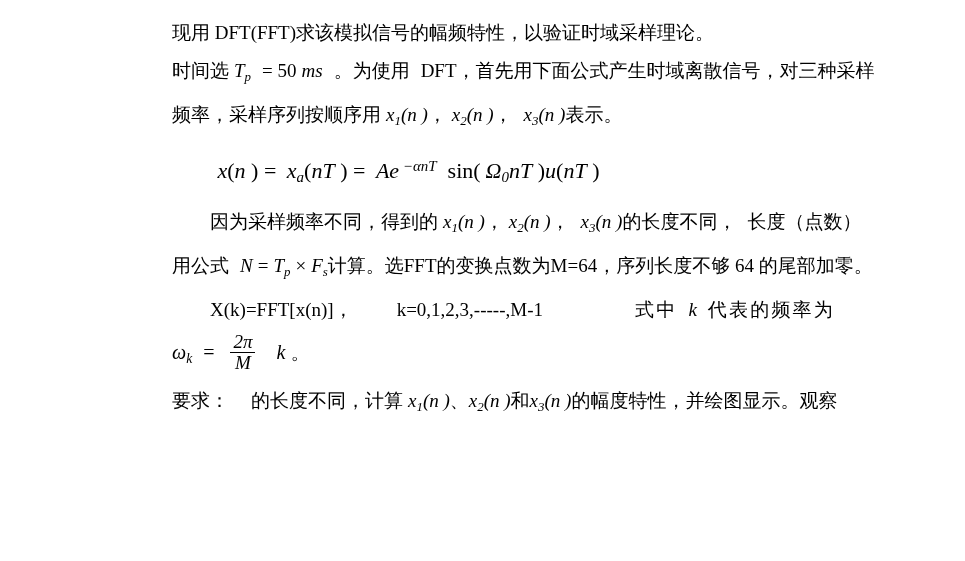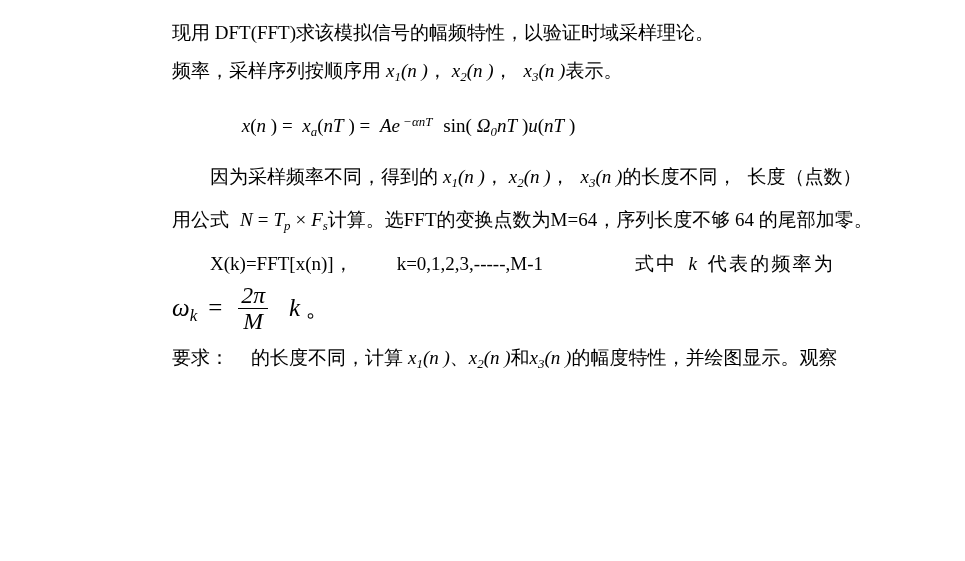--- a/index.html
+++ b/index.html
@@ -51,21 +51,21 @@
     font-size: 0.68em;
     vertical-align: 0.45em;
     font-style: italic;
   }
   .sp { display: inline-block; width: 5px; }
   .sp-lg { display: inline-block; width: 11px; }
 
   
   .formula-line {
     text-align: center;
-    font-size: 19px;
+    font-size: 22px;
     line-height: 52px;
     padding-right: 70px;
     white-space: nowrap;
   }
 
   
   .frac {
     display: inline-block;
     vertical-align: -0.55em;
     text-align: center;
@@ -78,38 +78,41 @@
     padding: 0 3px;
     font-style: italic;
   }
   .frac .den {
     display: block;
     border-top: 1px solid #000;
     padding: 0 3px;
     font-style: italic;
   }
   .omega-line {
-    font-size: 25px;
+    font-size: 20px;
     line-height: 46px;
     white-space: nowrap;
   }
   .wide {
     letter-spacing: 2.2px;
   }
 </style>
 </head>
 <body>
 
 <div class="page">
 
   <div class="line">
     <span>现用 DFT(FFT)求该模拟信号的幅频特性，以验证时域采样理论。</span>
   </div>
 
 
+  <div class="line">
+    <span>时间选</span><span class="sp"></span><span class="mi">T</span><sub>p</sub><span class="sp-lg"></span><span class="latin">= 50</span><span class="sp"></span><span class="mi">ms</span><span class="sp-lg"></span><span>。为使用</span><span class="sp-lg"></span><span class="latin">DFT</span><span>，首先用下面公式产生时域离散信号，对三种采样</span>
+  </div>
 
   <div class="line">
     <span>频率，采样序列按顺序用</span><span class="sp"></span><span class="mi">x</span><sub>1</sub><span class="mi">(n )</span><span>，</span><span class="sp"></span><span class="mi">x</span><sub>2</sub><span class="mi">(n )</span><span>，</span><span class="sp-lg"></span><span class="mi">x</span><sub>3</sub><span class="mi">(n )</span><span>表示。</span>
   </div>
 
   <div class="formula-line">
     <span class="mi">x</span><span class="mup">(</span><span class="mi">n</span><span class="mup"> ) = </span><span class="sp"></span><span class="mi">x</span><sub>a</sub><span class="mup">(</span><span class="mi">nT</span><span class="mup"> ) = </span><span class="sp"></span><span class="mi">Ae</span><sup>&nbsp;−α<span class="mi">nT</span></sup><span class="sp-lg"></span><span class="mup">sin(</span><span class="sp"></span><span class="mi">Ω</span><sub>0</sub><span class="mi">nT</span><span class="mup"> )</span><span class="mi">u</span><span class="mup">(</span><span class="mi">nT</span><span class="mup"> )</span>
   </div>
 
   <div class="line">

